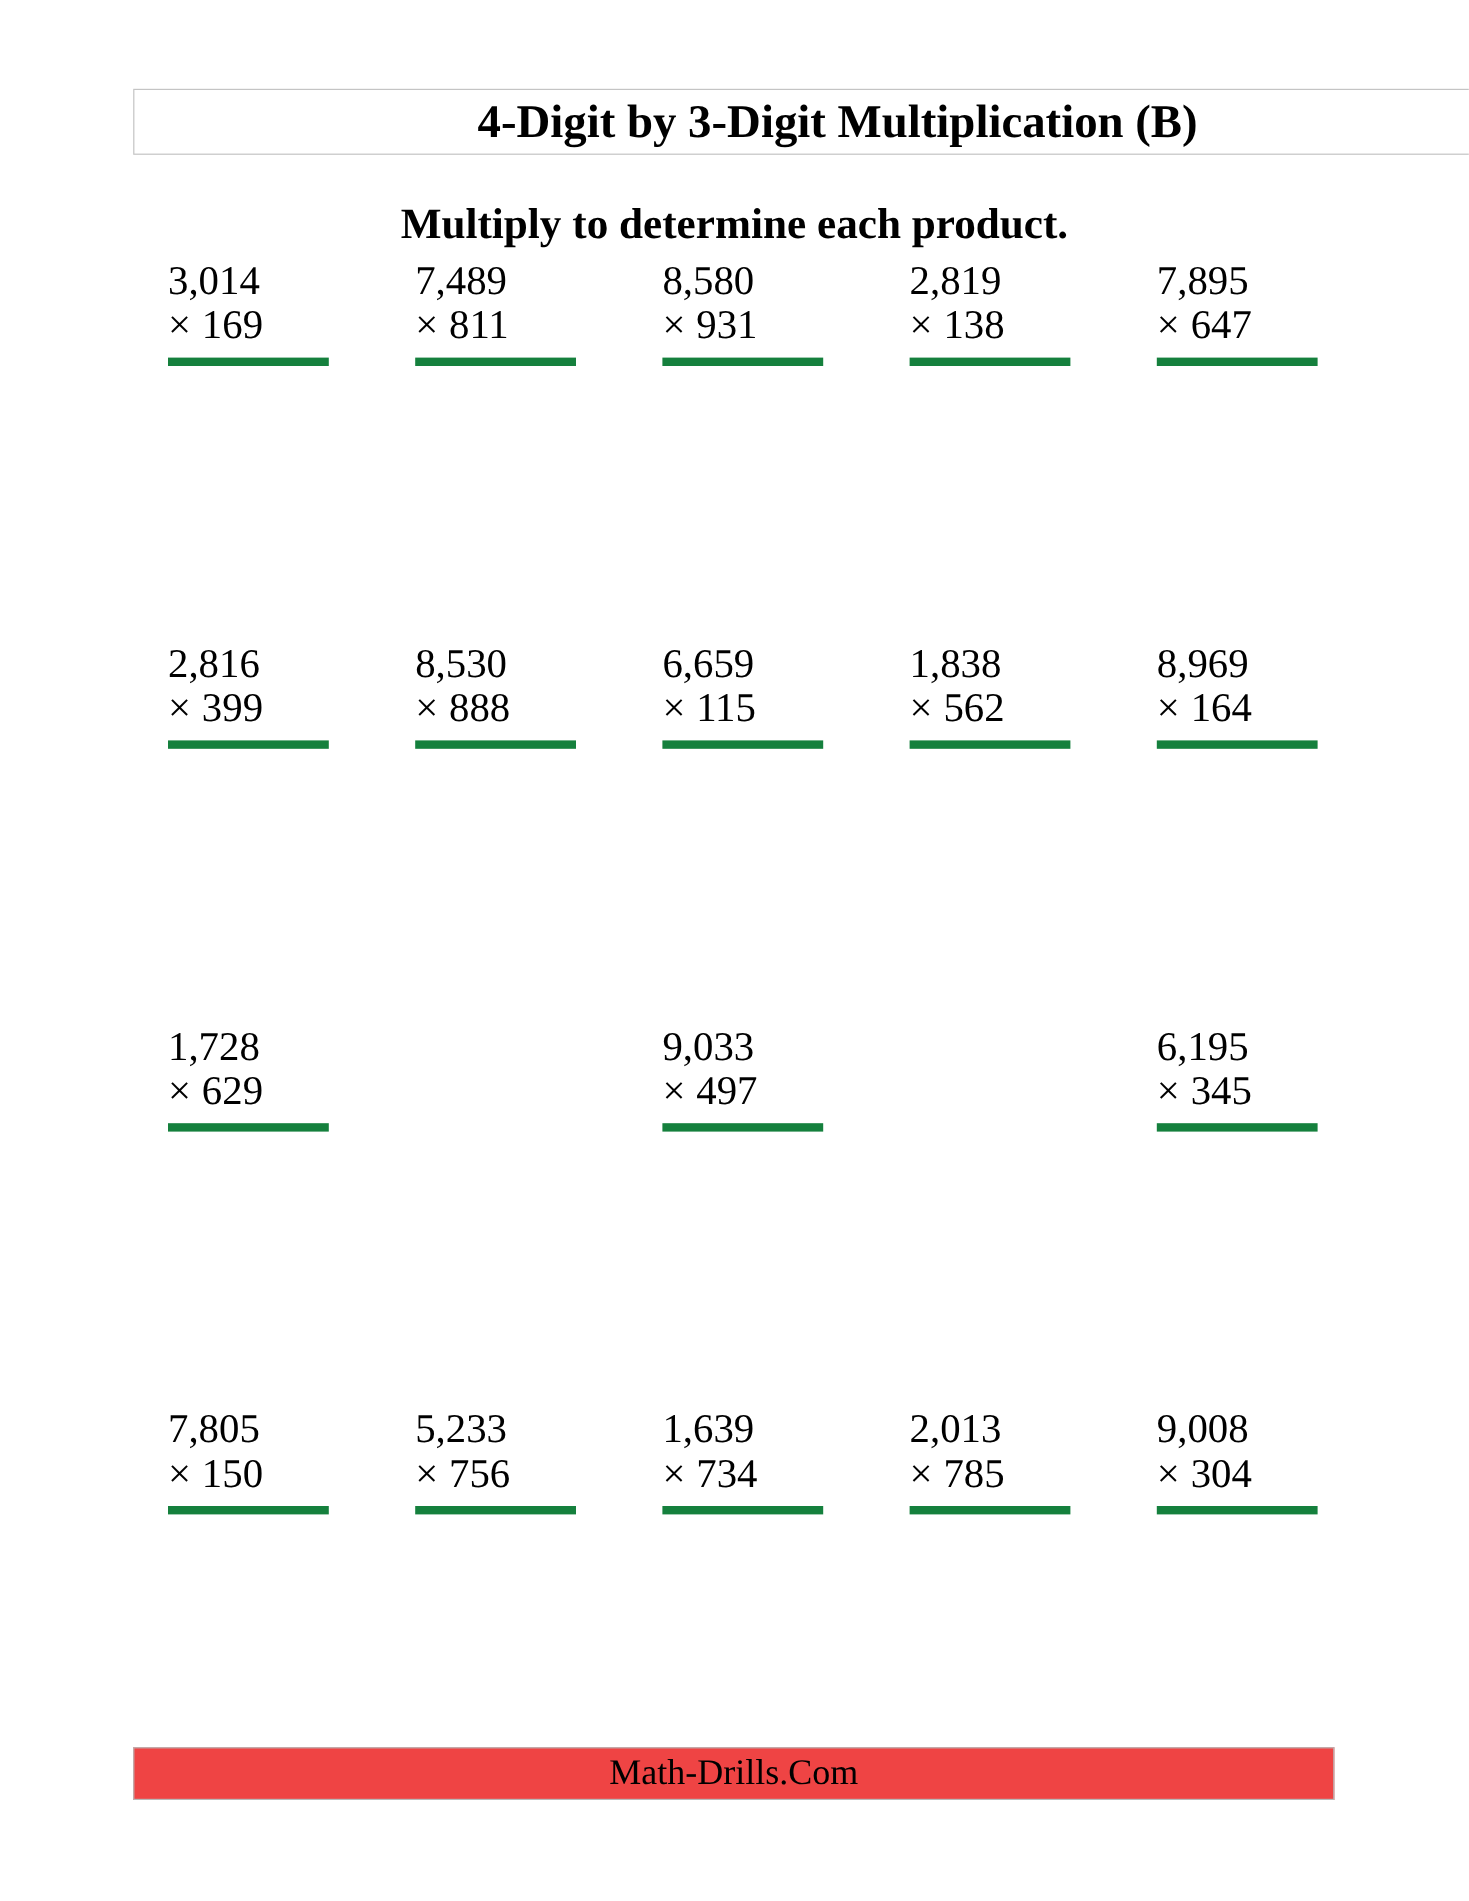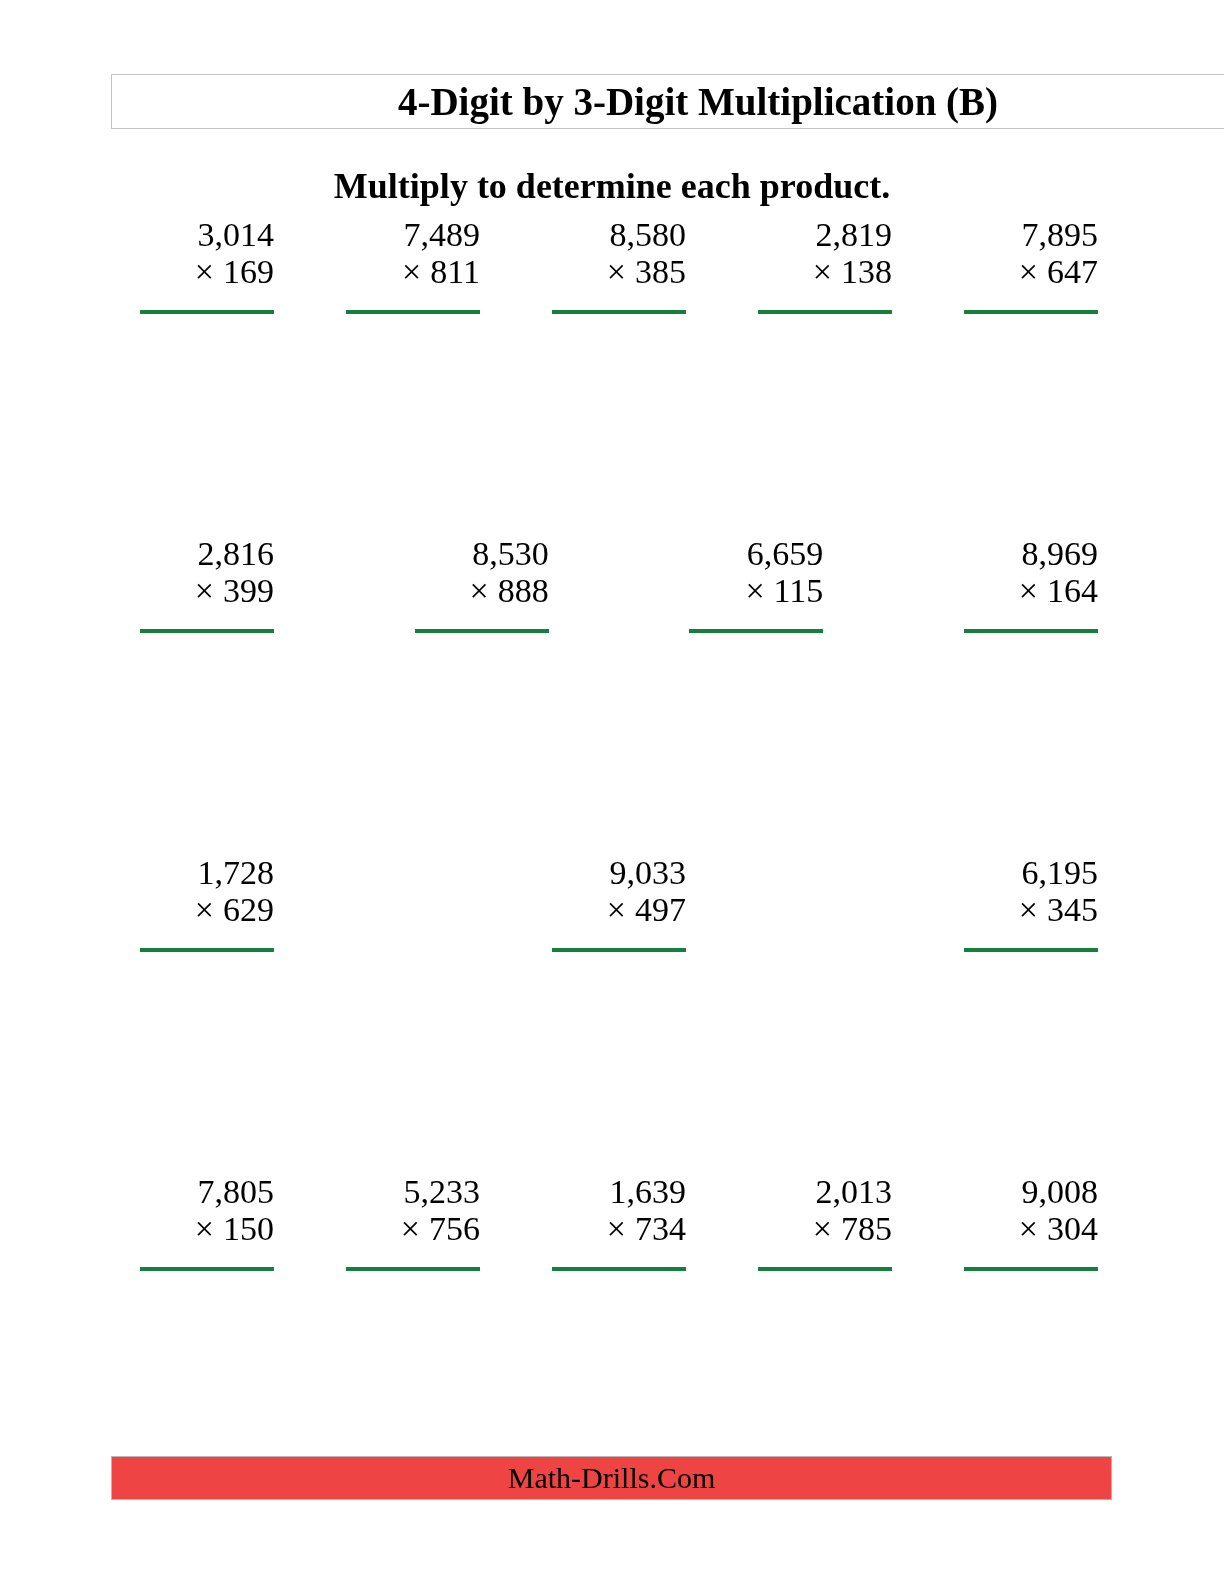--- a/index.html
+++ b/index.html
@@ -44,25 +44,25 @@
     top: 216px;
     width: 958px;
   }
   .problem-row {
     display: flex;
     justify-content: space-between;
     height: 319px;
   }
   .problem {
     width: 134px;
-    text-align: right;
+    text-align: left;
     font-size: 34px;
     line-height: 37px;
-    border-bottom: 4px solid #15803d;
-    padding-bottom: 20px;
+    border-bottom: 7px solid #15803d;
+    padding-bottom: 8px;
     align-self: flex-start;
   }
   .multiplicand { white-space: nowrap; }
   .multiplier-line { white-space: nowrap; }
   .times { margin-right: 9px; }
   .footer-box {
     position: absolute;
     left: 111px;
     top: 1456px;
     width: 1001px;
@@ -92,21 +92,21 @@
       <div class="problem">
         <div class="multiplicand">3,014</div>
         <div class="multiplier-line"><span class="times">×</span><span>169</span></div>
       </div>
       <div class="problem">
         <div class="multiplicand">7,489</div>
         <div class="multiplier-line"><span class="times">×</span><span>811</span></div>
       </div>
       <div class="problem">
         <div class="multiplicand">8,580</div>
-        <div class="multiplier-line"><span class="times">×</span><span>385</span></div>
+        <div class="multiplier-line"><span class="times">×</span><span>931</span></div>
       </div>
       <div class="problem">
         <div class="multiplicand">2,819</div>
         <div class="multiplier-line"><span class="times">×</span><span>138</span></div>
       </div>
       <div class="problem">
         <div class="multiplicand">7,895</div>
         <div class="multiplier-line"><span class="times">×</span><span>647</span></div>
       </div>
     </div>
@@ -115,20 +115,24 @@
         <div class="multiplicand">2,816</div>
         <div class="multiplier-line"><span class="times">×</span><span>399</span></div>
       </div>
       <div class="problem">
         <div class="multiplicand">8,530</div>
         <div class="multiplier-line"><span class="times">×</span><span>888</span></div>
       </div>
       <div class="problem">
         <div class="multiplicand">6,659</div>
         <div class="multiplier-line"><span class="times">×</span><span>115</span></div>
+      </div>
+      <div class="problem">
+        <div class="multiplicand">1,838</div>
+        <div class="multiplier-line"><span class="times">×</span><span>562</span></div>
       </div>
       <div class="problem">
         <div class="multiplicand">8,969</div>
         <div class="multiplier-line"><span class="times">×</span><span>164</span></div>
       </div>
     </div>
     <div class="problem-row">
       <div class="problem">
         <div class="multiplicand">1,728</div>
         <div class="multiplier-line"><span class="times">×</span><span>629</span></div>

